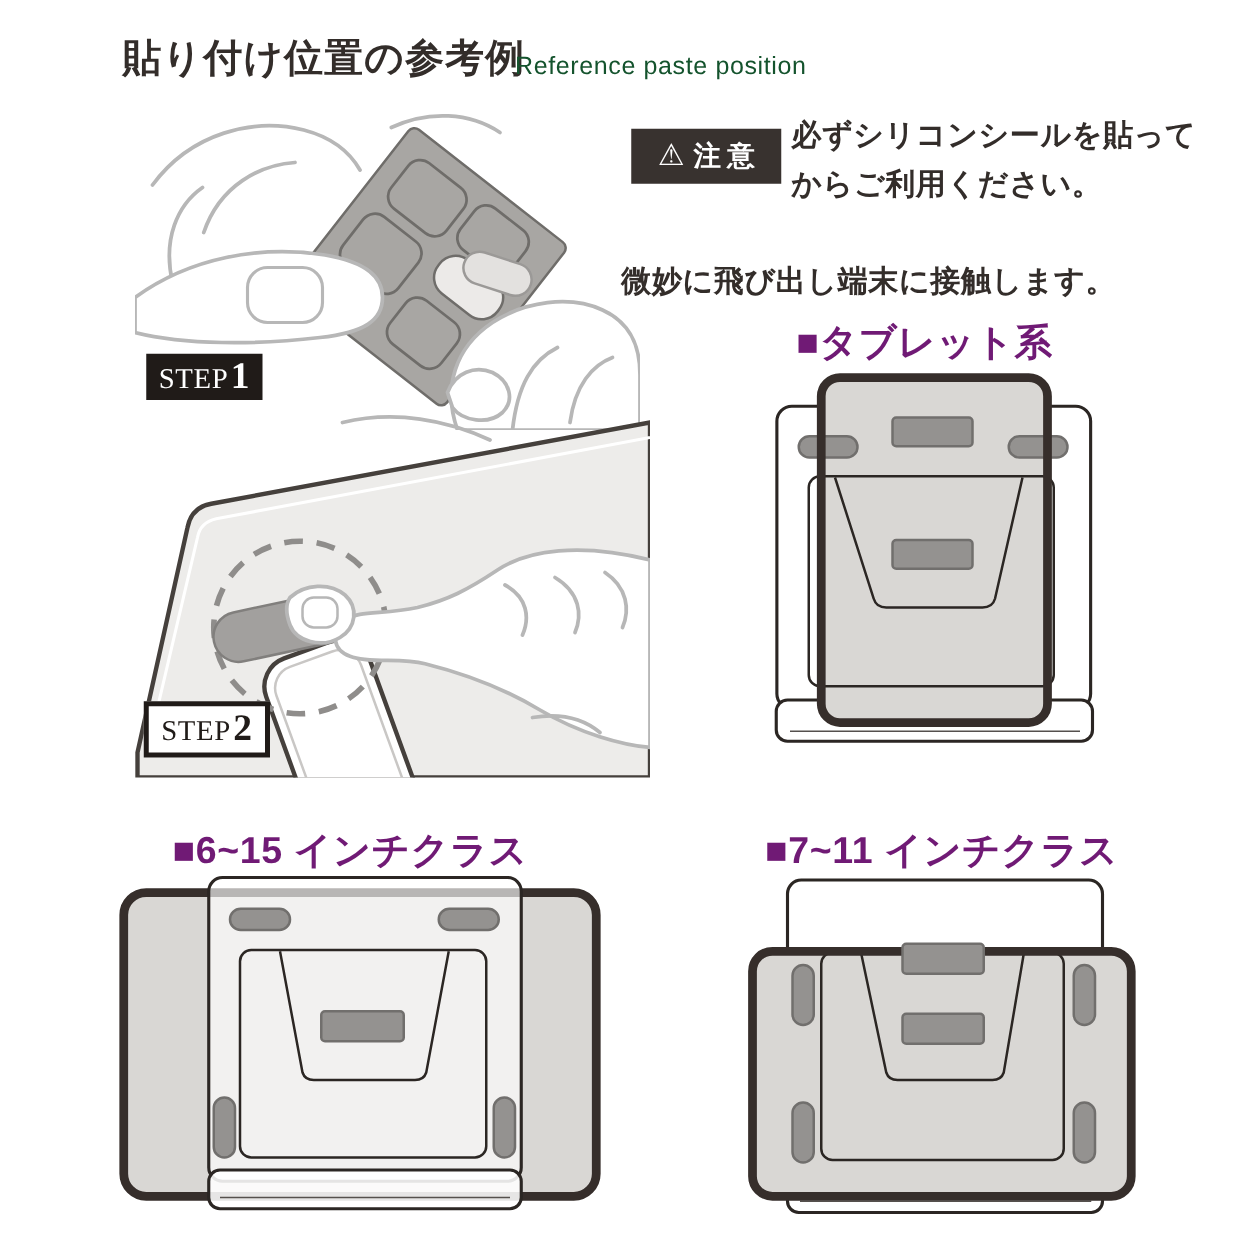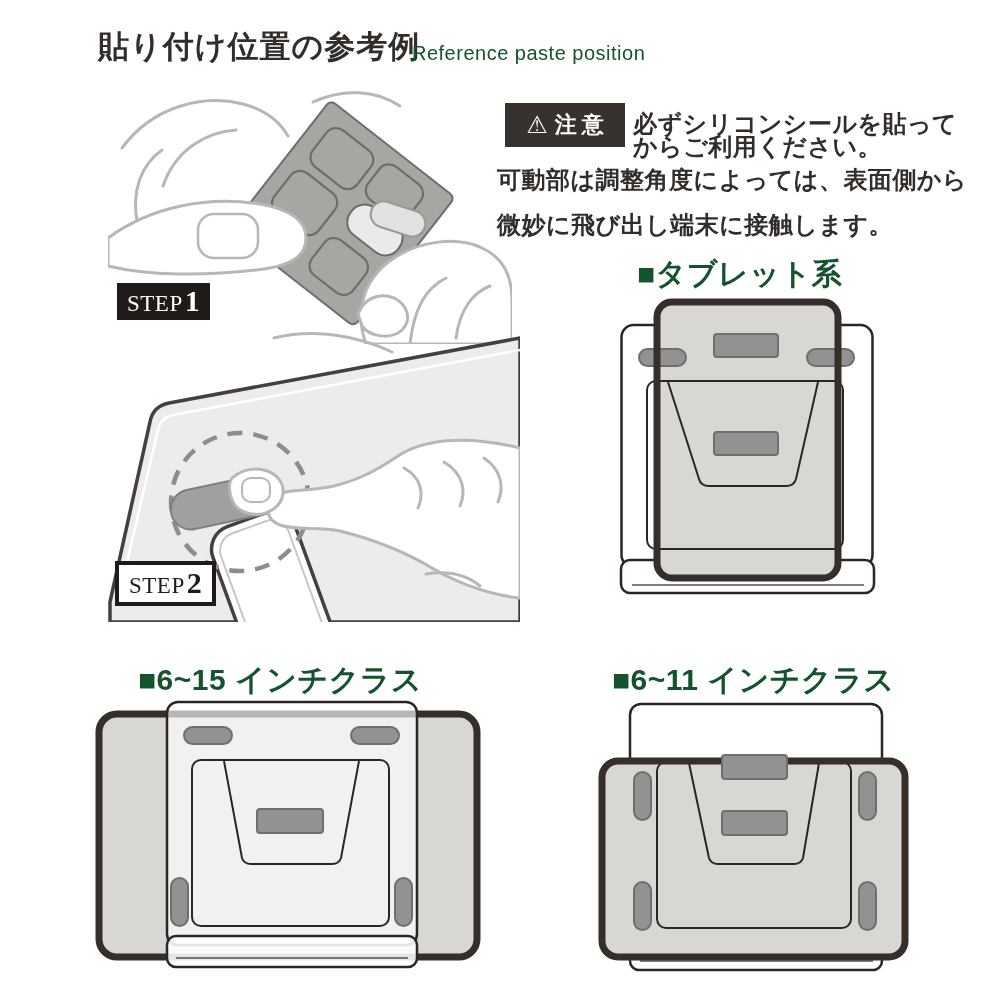--- a/index.html
+++ b/index.html
@@ -12,52 +12,51 @@
   .title-jp{left:98px;top:26px;font-size:31px;font-weight:bold;letter-spacing:1px;color:#332d2a;}
   .title-en{left:412px;top:42px;font-size:20px;color:#14532d;letter-spacing:.5px;}
   
   .caution-badge{
     left:505px;top:103px;width:120px;height:44px;background:#38322f;color:#fff;
     display:flex;align-items:center;justify-content:center;gap:7px;
   }
   .caution-badge .w-icon{font-size:24px;line-height:1;}
   .caution-badge .w-text{font-size:22px;font-weight:bold;letter-spacing:5px;margin-right:-5px;font-family:Liberation Serif, serif;}
   .caution-line{font-size:24px;font-weight:bold;color:#332d2a;white-space:nowrap;letter-spacing:.5px;}
-  .cl1{left:633px;top:108px;font-family:Liberation Mono, monospace;}
+  .cl1{left:633px;top:92px;font-family:Liberation Mono, monospace;}
   .cl2{left:633px;top:131px;}
   .cl3{left:497px;top:164px;}
   .cl4{left:497px;top:209px;}
   
   .step-badge{display:flex;align-items:baseline;padding:3px 10px 4px 10px;line-height:1;font-family:Liberation Serif, serif;}
   .step-badge .s-label{font-size:23px;letter-spacing:.5px;}
   .step-badge .s-num{font-size:30px;font-weight:bold;margin-left:2px;}
   .step1-badge{left:117px;top:283px;background:#201b18;color:#fff;}
   .step2-badge{left:115px;top:561px;background:#fff;color:#201b18;border:4px solid #201b18;}
   
-  .sec-heading{font-size:30px;font-weight:bold;color:#14532d;white-space:nowrap;letter-spacing:.5px;}
+  .sec-heading{font-size:30px;font-weight:bold;color:#701a75;white-space:nowrap;letter-spacing:.5px;}
   .h-tablet{left:637px;top:254px;}
   .h-1215{left:138px;top:660px;}
   .h-911{left:612px;top:660px;}
   svg{display:block;}
 </style>
 </head>
 <body>
 
 <div id="canvas">
 
   <div class="abs title-jp">貼り付け位置の参考例</div>
   <div class="abs title-en">Reference paste position</div>
 
   <div class="abs caution-badge">
     <span class="w-icon">⚠</span>
     <span class="w-text">注意</span>
   </div>
   <div class="abs caution-line cl1">必ずシリコンシールを貼って</div>
   <div class="abs caution-line cl2">からご利用ください。</div>
-  <div class="abs caution-line cl3">可動部は調整角度によっては、表面側から</div>
   <div class="abs caution-line cl4">微妙に飛び出し端末に接触します。</div>
 
   <svg class="abs" style="left:108px;top:86px;" width="404" height="258" viewBox="0 0 404 258">
 
     <g fill="none" stroke="#b7b7b7" stroke-width="3" stroke-linecap="round" stroke-linejoin="round">
       <path d="M14,62 C45,20 95,8 135,18 C158,24 172,36 180,50"></path>
       <path d="M55,100 C68,62 100,46 128,44"></path>
       <path d="M30,140 C22,105 34,78 54,64"></path>
       <path d="M205,16 C235,2 268,4 292,20"></path>
     </g>
@@ -169,21 +168,21 @@
 
     <g fill="#949290" stroke="#716f6d" stroke-width="2">
       <rect x="184" y="727" width="48" height="17" rx="8.5"></rect>
       <rect x="351" y="727" width="48" height="17" rx="8.5"></rect>
       <rect x="257" y="809" width="66" height="24" rx="3"></rect>
       <rect x="171" y="878" width="17" height="48" rx="8.5"></rect>
       <rect x="395" y="878" width="17" height="48" rx="8.5"></rect>
     </g>
   </svg>
 
-  <div class="abs sec-heading h-911">■6~11 インチクラス</div>
+  <div class="abs sec-heading h-911">■7~11 インチクラス</div>
   <svg class="abs" style="left:585px;top:695px;" width="330" height="295" viewBox="585 695 330 295">
 
     <g>
       <rect x="630" y="704" width="252" height="240" rx="11" fill="#ffffff" stroke="#2b2623" stroke-width="2.5"></rect>
       <rect x="630" y="938" width="252" height="32" rx="9" fill="#ffffff" stroke="#2b2623" stroke-width="2.5"></rect>
       <line x1="640" y1="961" x2="873" y2="961" stroke="#55504d" stroke-width="1.3"></line>
     </g>
 
     <rect x="602" y="761" width="303" height="196" rx="16" fill="#d9d7d4"></rect>
 

